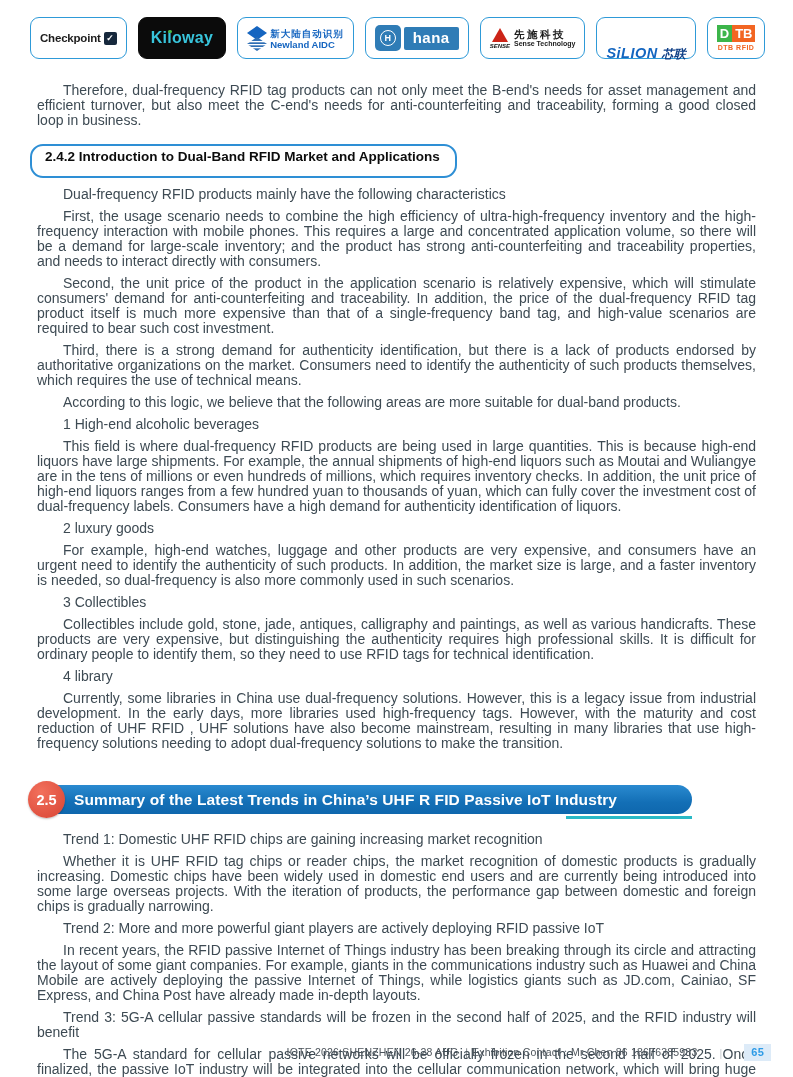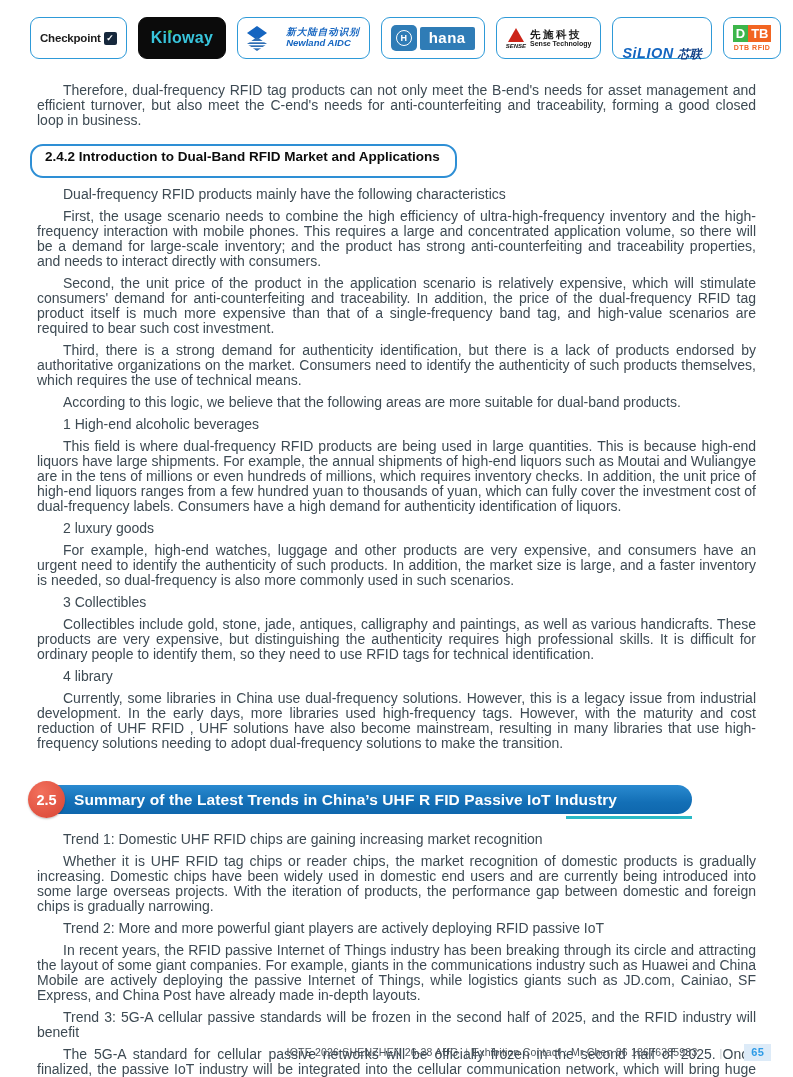--- a/index.html
+++ b/index.html
@@ -18,21 +18,21 @@
   .logo-box.kiloway { background:#0b0b0b; border-color:#0b0b0b; padding:0 12px; }
 
   .cp-text { font-size:11.5px; font-weight:bold; color:#1c1c1c; letter-spacing:-0.2px; }
   .cp-icon { display:inline-block; width:13px; height:13px; background:#16283c; border-radius:2px;
              color:#fff; font-size:9px; line-height:13px; text-align:center; margin-left:3px; font-weight:bold; }
 
   .kiloway-text { color:#38c5dc; font-size:16px; font-weight:800; letter-spacing:0.3px; position:relative; }
   .kiloway-text::after { content:""; position:absolute; left:17.5px; top:0.5px; width:3.5px; height:3.5px;
                          border-radius:50%; background:#49b749; }
 
-  .nl { display:flex; align-items:center; gap:19px;font-style:italic; }
+  .nl { display:flex; align-items:flex-end; gap:3px; }
   .nl-col { display:flex; flex-direction:column; line-height:1.15; }
   .nl-cn { font-size:9.5px; font-weight:bold; color:#1565c0; letter-spacing:1px; }
   .nl-en { font-size:9.5px; font-weight:bold; color:#1565c0; }
 
   .hana { display:flex; align-items:center; gap:3px; }
   .hana-icon { width:26px; height:26px; background:#2f7cb6; border-radius:5px;
                display:flex; align-items:center; justify-content:center; }
   .hana-ring { width:16px; height:16px; border:1.5px solid #fff; border-radius:50%; color:#fff;
                font-size:9px; font-weight:bold; display:flex; align-items:center; justify-content:center; }
   .hana-word { background:#2f7cb6; color:#fff; font-size:15px; font-weight:bold;

